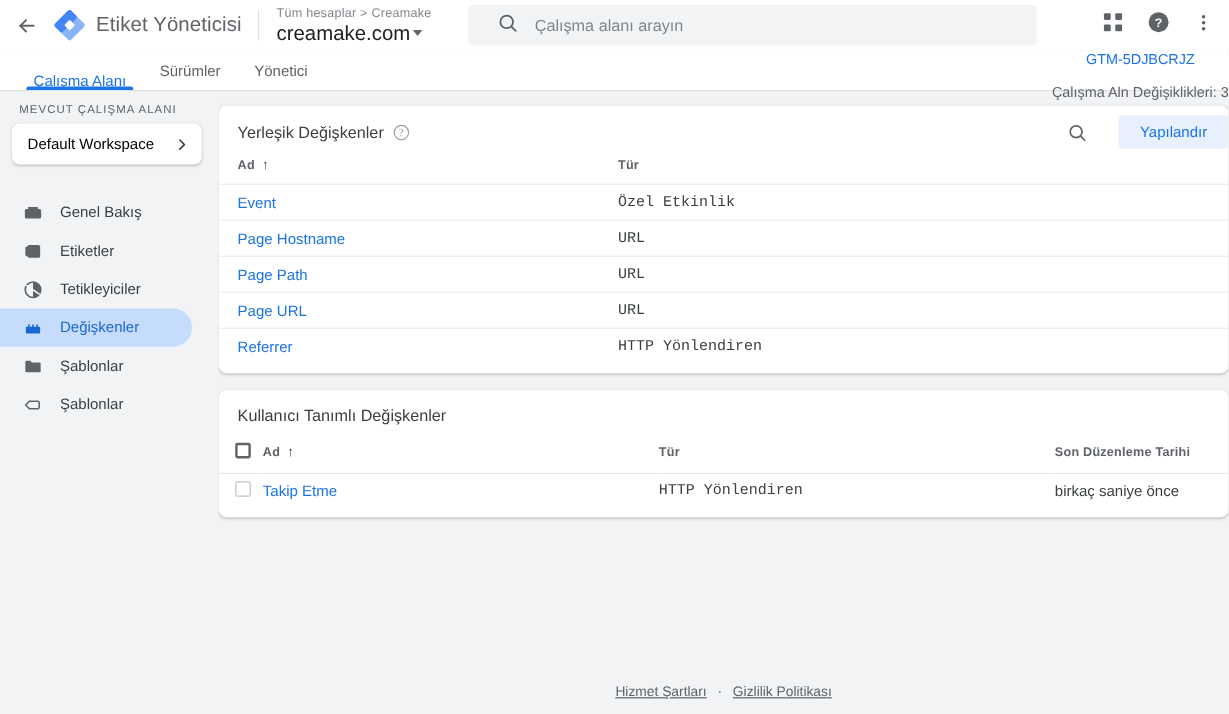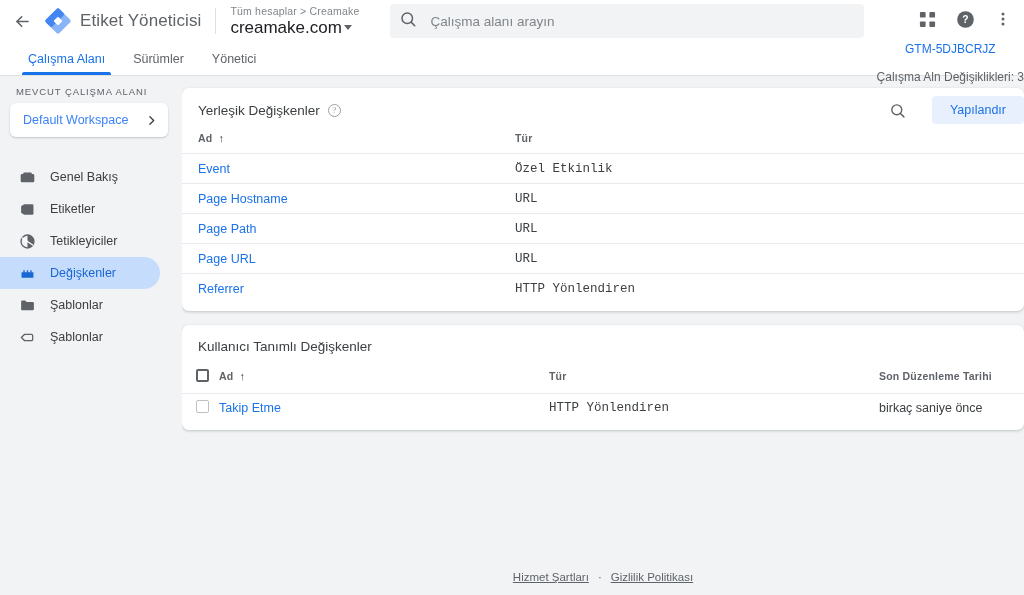--- a/index.html
+++ b/index.html
@@ -38,21 +38,21 @@
     display: flex; align-items: center; gap: 2px;
   }
   .caret-down {
     width: 0; height: 0; border-left: 4px solid transparent;
     border-right: 4px solid transparent; border-top: 5px solid #5f6368;
     display: inline-block;
   }
   .search-wrap {
     flex: 0 0 474px; margin-left: 30px;
     height: 34px; background: #f1f3f4; border-radius: 4px;
-    display: flex; align-items: center; padding: 0 9px;
+    display: flex; align-items: center; padding: 0 24px;
   }
   .search-wrap svg { flex: 0 0 18px; color: #5f6368; margin-right: 14px; }
   .search-wrap input {
     border: none; background: transparent; outline: none;
     font-family: "Liberation Sans", sans-serif; font-size: 13.5px;
     color: #3c4043; width: 100%;
   }
   .search-wrap input::placeholder { color: #80868b; }
   .topbar-right {
     position: absolute; right: 4px; top: 0; height: 42px;
@@ -69,21 +69,21 @@
     height: 34px; background: #fff;
     border-bottom: 1px solid #e0e0e0;
     display: flex; align-items: stretch; position: relative;
   }
   .tabs { display: flex; align-items: stretch; padding-left: 14px; }
   .tab {
     font-size: 12.5px; color: #5f6368; padding: 0 14px;
     display: flex; align-items: center; cursor: pointer;
     position: relative; white-space: nowrap;
   }
-  .tab.active { color: #1a73e8; }
+  .tab.active { color: #1a73e8; align-items: flex-end; }
   .tab.active::after {
     content: ""; position: absolute; left: 8px; right: 8px; bottom: 0;
     height: 3px; background: #1a73e8; border-radius: 2px 2px 0 0;
   }
   .tabbar-right {
     position: absolute; right: 0; top: 0; height: 34px;
     display: flex; align-items: center; gap: 14px; padding-right: 0; flex-direction: column;
   }
   .gtm-id { font-size: 12px; color: #1a73e8; cursor: pointer; white-space: nowrap; }
   .ws-changes { font-size: 12px; color: #5f6368; white-space: nowrap; }
@@ -109,21 +109,21 @@
   .ws-label {
     font-size: 9.5px; color: #5f6368; letter-spacing: .9px;
     padding: 0 0 6px 16px; text-transform: uppercase;
   }
   .ws-card {
     margin: 0 14px 0 10px; background: #fff; border-radius: 6px;
     height: 34px; display: flex; align-items: center;
     padding: 0 10px 0 13px; box-shadow: 0 1px 2px rgba(60,64,67,.25);
     cursor: pointer;
   }
-  .ws-card-name { font-size: 12.5px; color: #3b82f6; flex: 1; }
+  .ws-card-name { font-size: 12.5px; color: #000000; flex: 1; }
   .ws-card-arrow { color: #3c4043; display: flex; align-items: center; }
   .nav { margin-top: 24px; }
   .nav-item {
     height: 32px; display: flex; align-items: center;
     padding-left: 18px; margin-right: 22px;
     border-radius: 0 16px 16px 0; cursor: pointer;
     color: #3c4043;
   }
   .nav-item.active { background: #c6dcfd; color: #1967d2; }
   .nav-icon {

